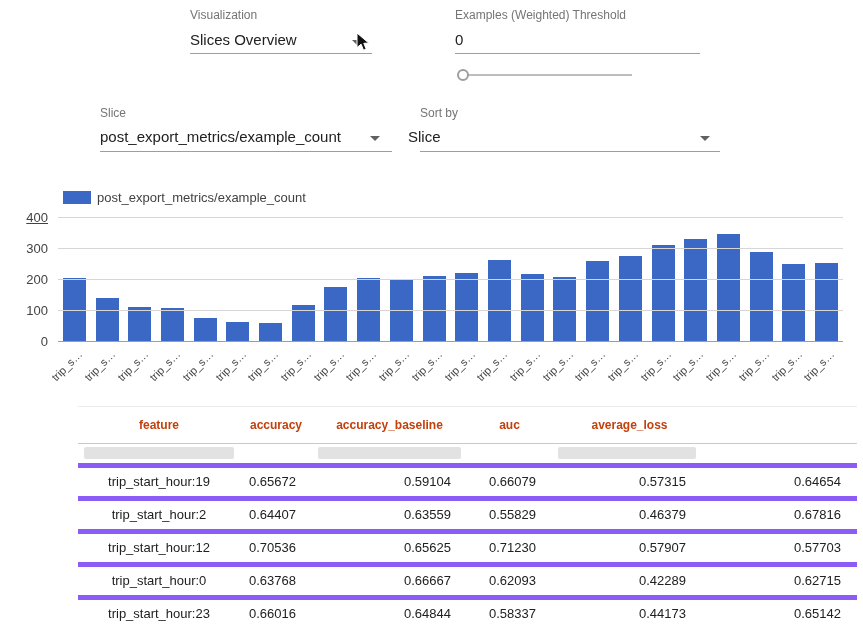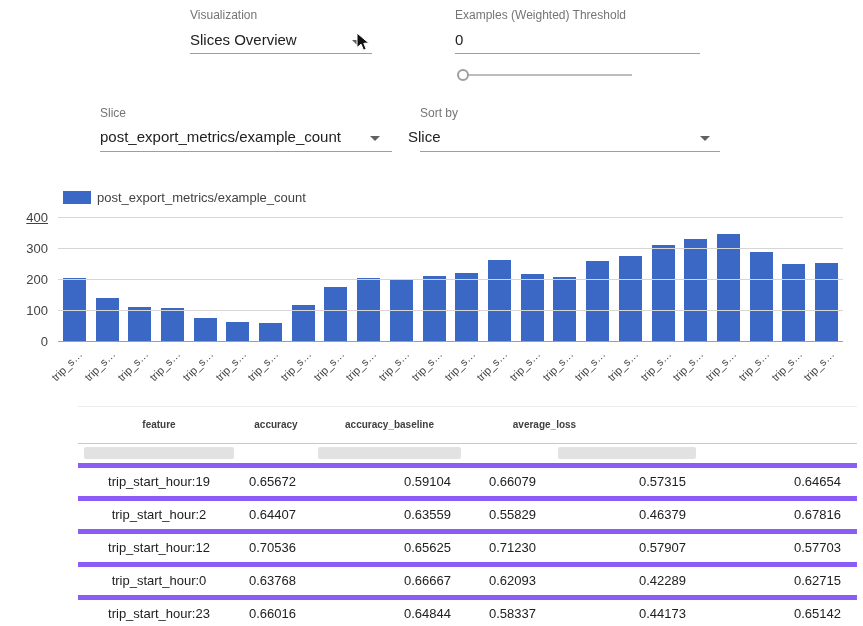--- a/index.html
+++ b/index.html
@@ -31,21 +31,21 @@
   #xlabels{position:absolute;left:58px;top:156px;width:785px;height:50px;display:flex;}
   .xslot{flex:1;position:relative;height:50px;}
   .xslot span{position:absolute;top:4px;right:45%;transform:rotate(-45deg);
               transform-origin:100% 0;font-size:11px;color:#424242;white-space:nowrap;}
 
   
   #table{position:absolute;left:78px;top:406px;width:779px;border-top:1px solid #ececec;}
   .trow{display:flex;border-bottom:5px solid #8b5cf6;}
   .thead{border-bottom:1px solid #c9c9c9;}
   .th{height:36px;line-height:36px;text-align:center;font-weight:bold;
-      font-size:10px;color:#404040;box-sizing:border-box;}
+      font-size:12px;color:#c2410c;box-sizing:border-box;}
   .fc{height:19px;box-sizing:border-box;padding:3px 6px;}
   .fbox{height:12px;border-radius:2px;background:#e2e2e2;}
   .td{height:28px;line-height:28px;font-size:13px;color:#212121;box-sizing:border-box;white-space:nowrap;}
   .td.feat{text-align:center;}
   .td.num{text-align:right;padding-right:16px;}
   .c0{width:162px;}.c1{width:72px;}.c2{width:155px;}.c3{width:85px;}.c4{width:150px;}.c5{width:155px;}
 
   
   #cursor{position:absolute;left:356px;top:32px;z-index:50;}
 </style>
@@ -238,20 +238,21 @@
       <div class="ytick" style="top: 84px;">200</div>
       <div class="ytick" style="top: 53px;">300</div>
       <div class="ytick" style="top: 22px; text-decoration: underline;">400</div>
     </div>
 
   <div id="table">
     <div class="trow thead">
         <div class="th c0">feature</div>
         <div class="th c1">accuracy</div>
         <div class="th c2">accuracy_baseline</div>
+        <div class="th c3">auc</div>
         <div class="th c5">average_loss</div>
       </div>
     <div class="trow" id="filter-row">
         <div class="fc c0">
           <div class="fbox"></div>
         </div>
         <div class="fc c1"></div>
         <div class="fc c2">
           <div class="fbox"></div>
         </div>

